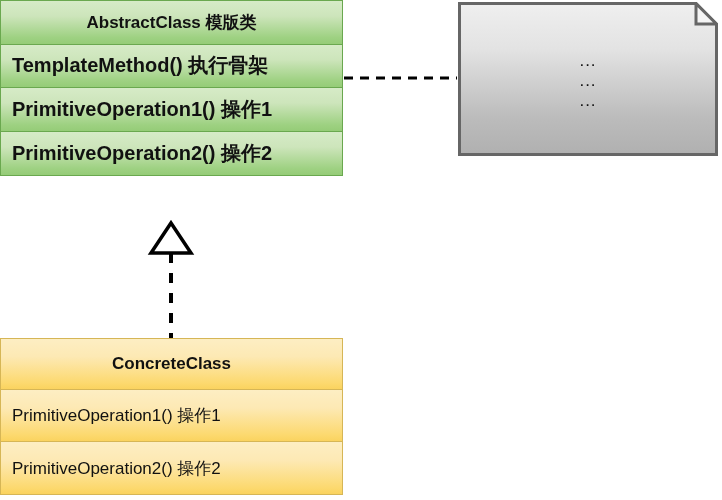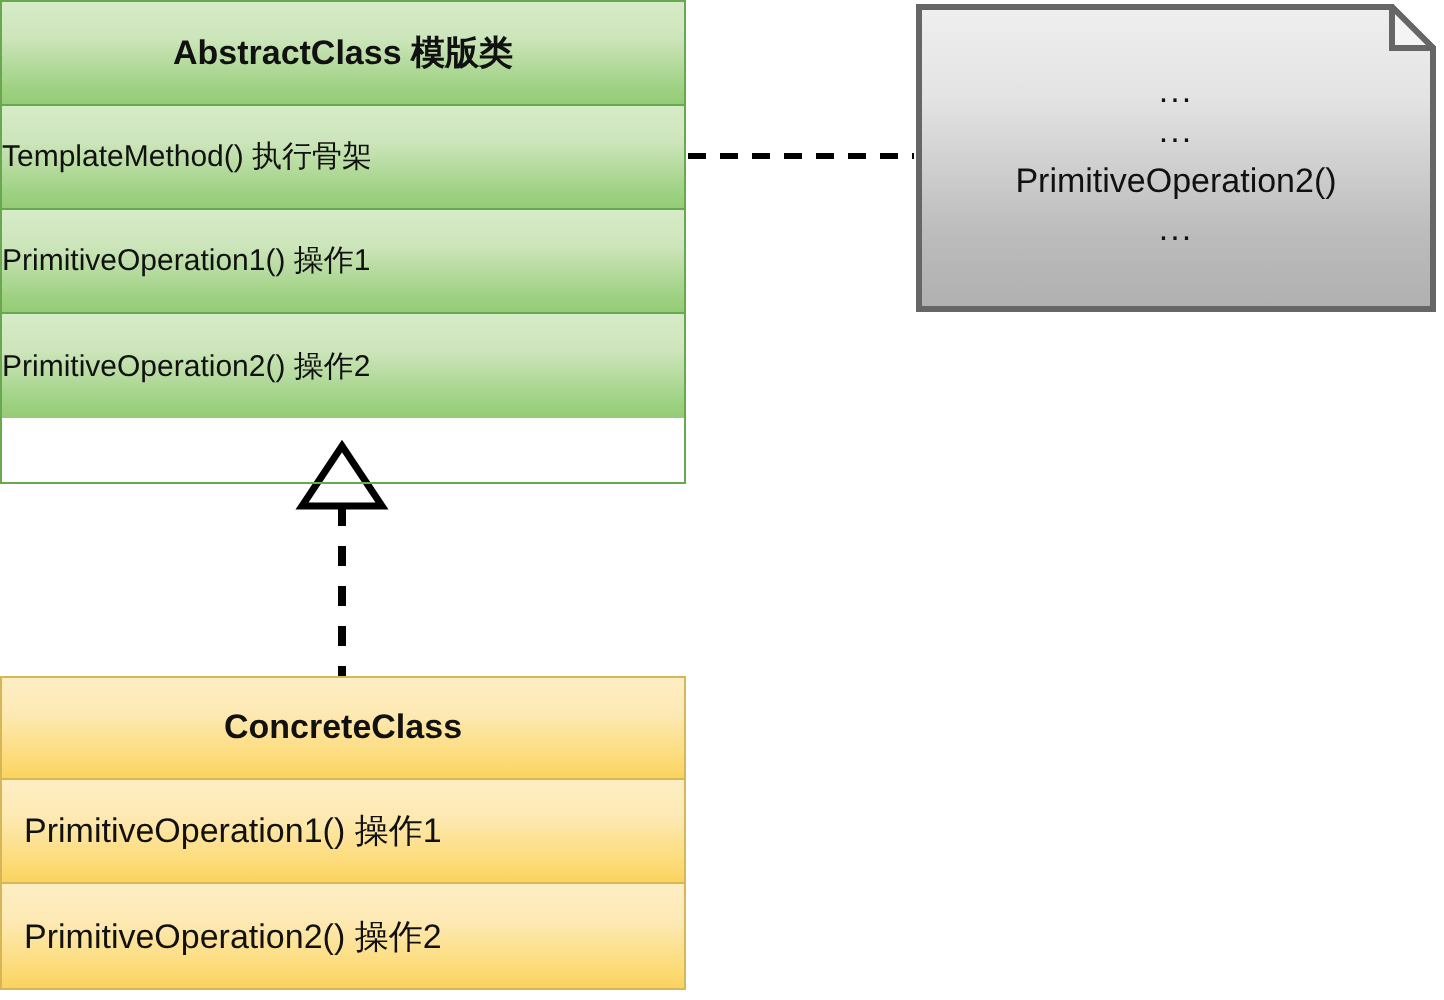--- a/index.html
+++ b/index.html
@@ -37,40 +37,42 @@
     align-items: center;
     overflow: hidden;
     white-space: nowrap;
   }
 
   
   #abstract-class {
     left: 0px;
     top: 0px;
     width: 343px;
-    height: 242px;
+    height: 176px;
     border: 1px solid #6aa84f;
   }
   #abstract-class .class-row {
     border-bottom: 1px solid #6aa84f;
     background: linear-gradient(to bottom, #d6ebc7 0%, #cde5bb 35%, #9ed182 85%, #95cc77 100%);
     color: #111111;
   }
   #abstract-class .class-row:last-child {
     border-bottom: none;
   }
   #abstract-class .row-title {
     height: 52px;
     justify-content: center;
     font-weight: bold;
     font-size: 17px;
   }
   #abstract-class .row-method {
     height: 52px;
-    font-size: 15px;
+    padding-left: 11px;
+    font-size: 20px;
+    font-weight: bold;
   }
 
   
   #concrete-class {
     left: 0px;
     top: 338px;
     width: 343px;
     height: 157px;
     border: 1px solid #d6b656;
   }
@@ -182,18 +184,17 @@
         </linearGradient>
       </defs>
 
       <path d="M1.5,1.5 L238,1.5 L258.5,22 L258.5,152.5 L1.5,152.5 Z" fill="url(#noteGrad)" stroke="#666666" stroke-width="3" stroke-linejoin="miter"></path>
 
       <path d="M238,1.5 L258.5,22 L238,22 Z" fill="#f4f4f4" stroke="#666666" stroke-width="3" stroke-linejoin="miter"></path>
     </svg>
     <div class="note-text">
       <div class="note-line note-ellipsis">...</div>
       <div class="note-line note-ellipsis">...</div>
-      <div class="note-line">PrimitiveOperation2()</div>
       <div class="note-line note-ellipsis">...</div>
     </div>
   </div>
 
 </div>
 
 </body></html>

